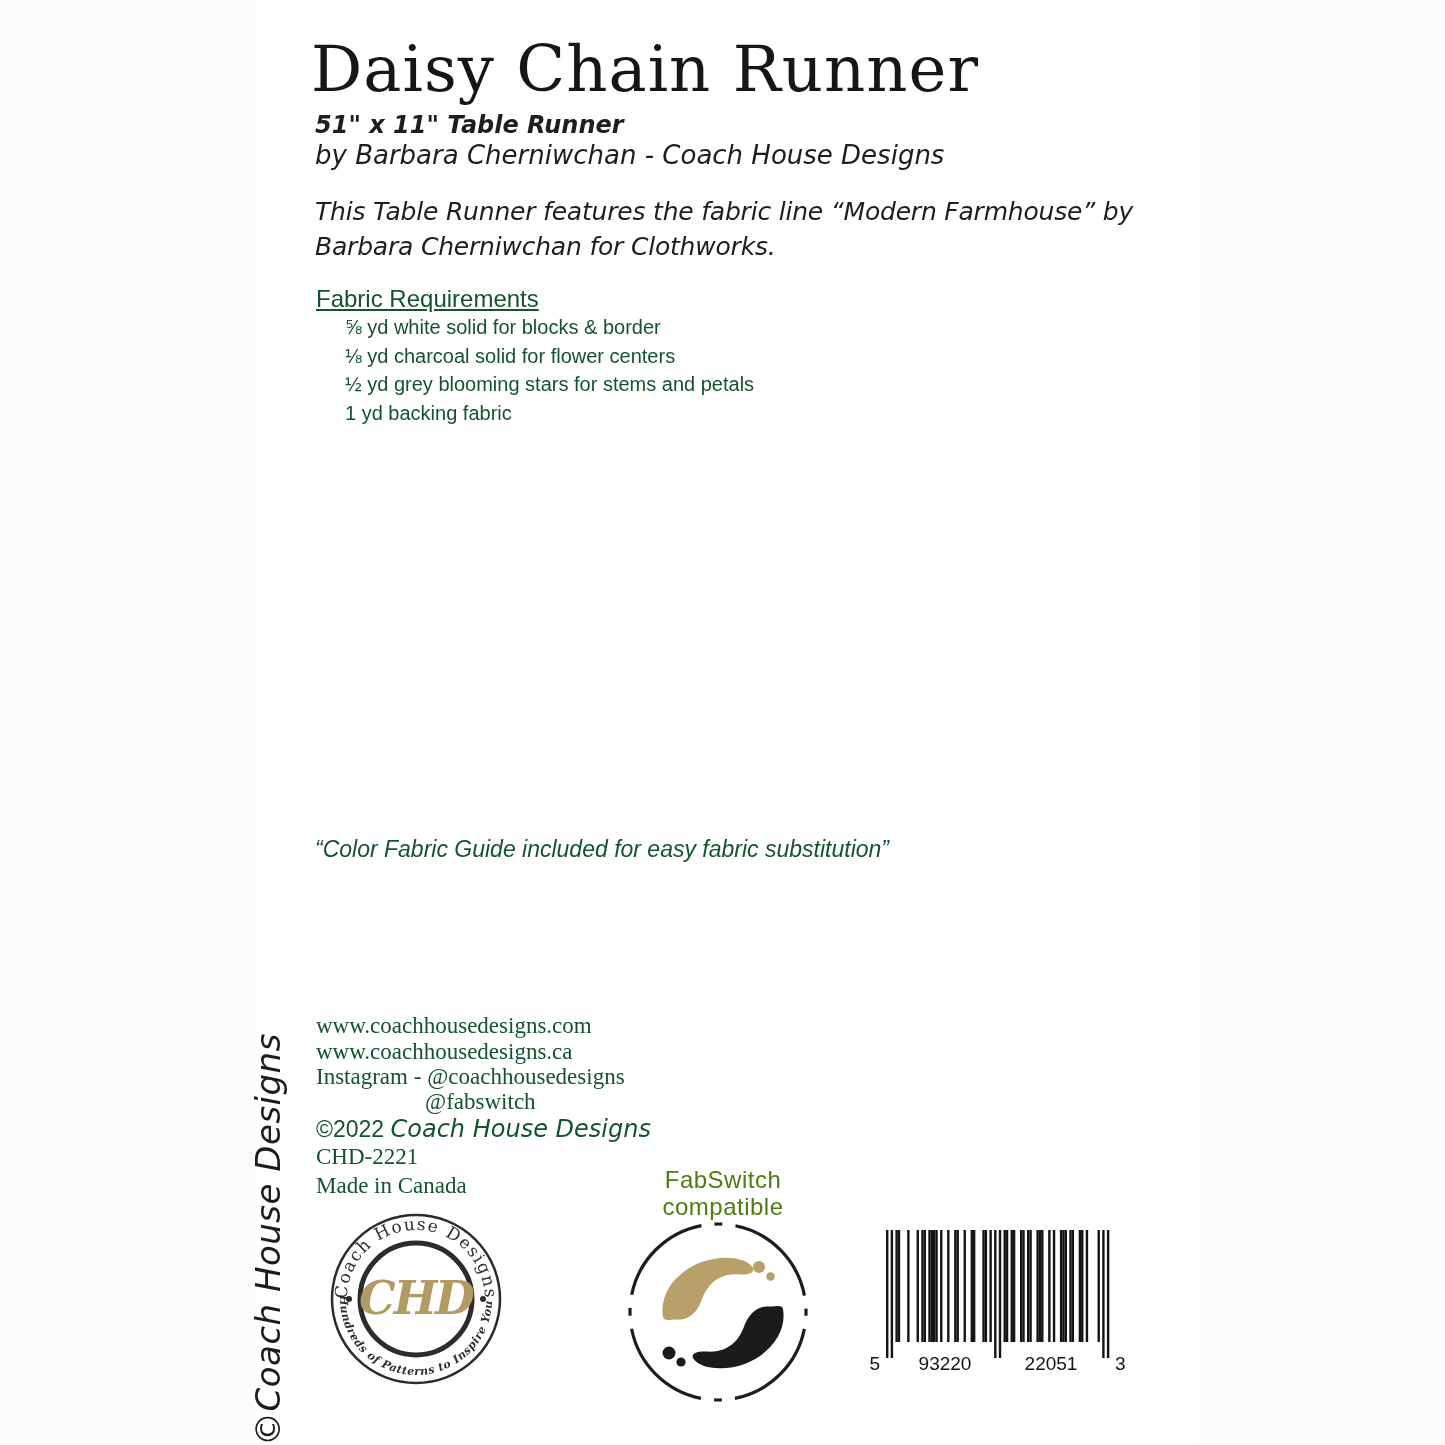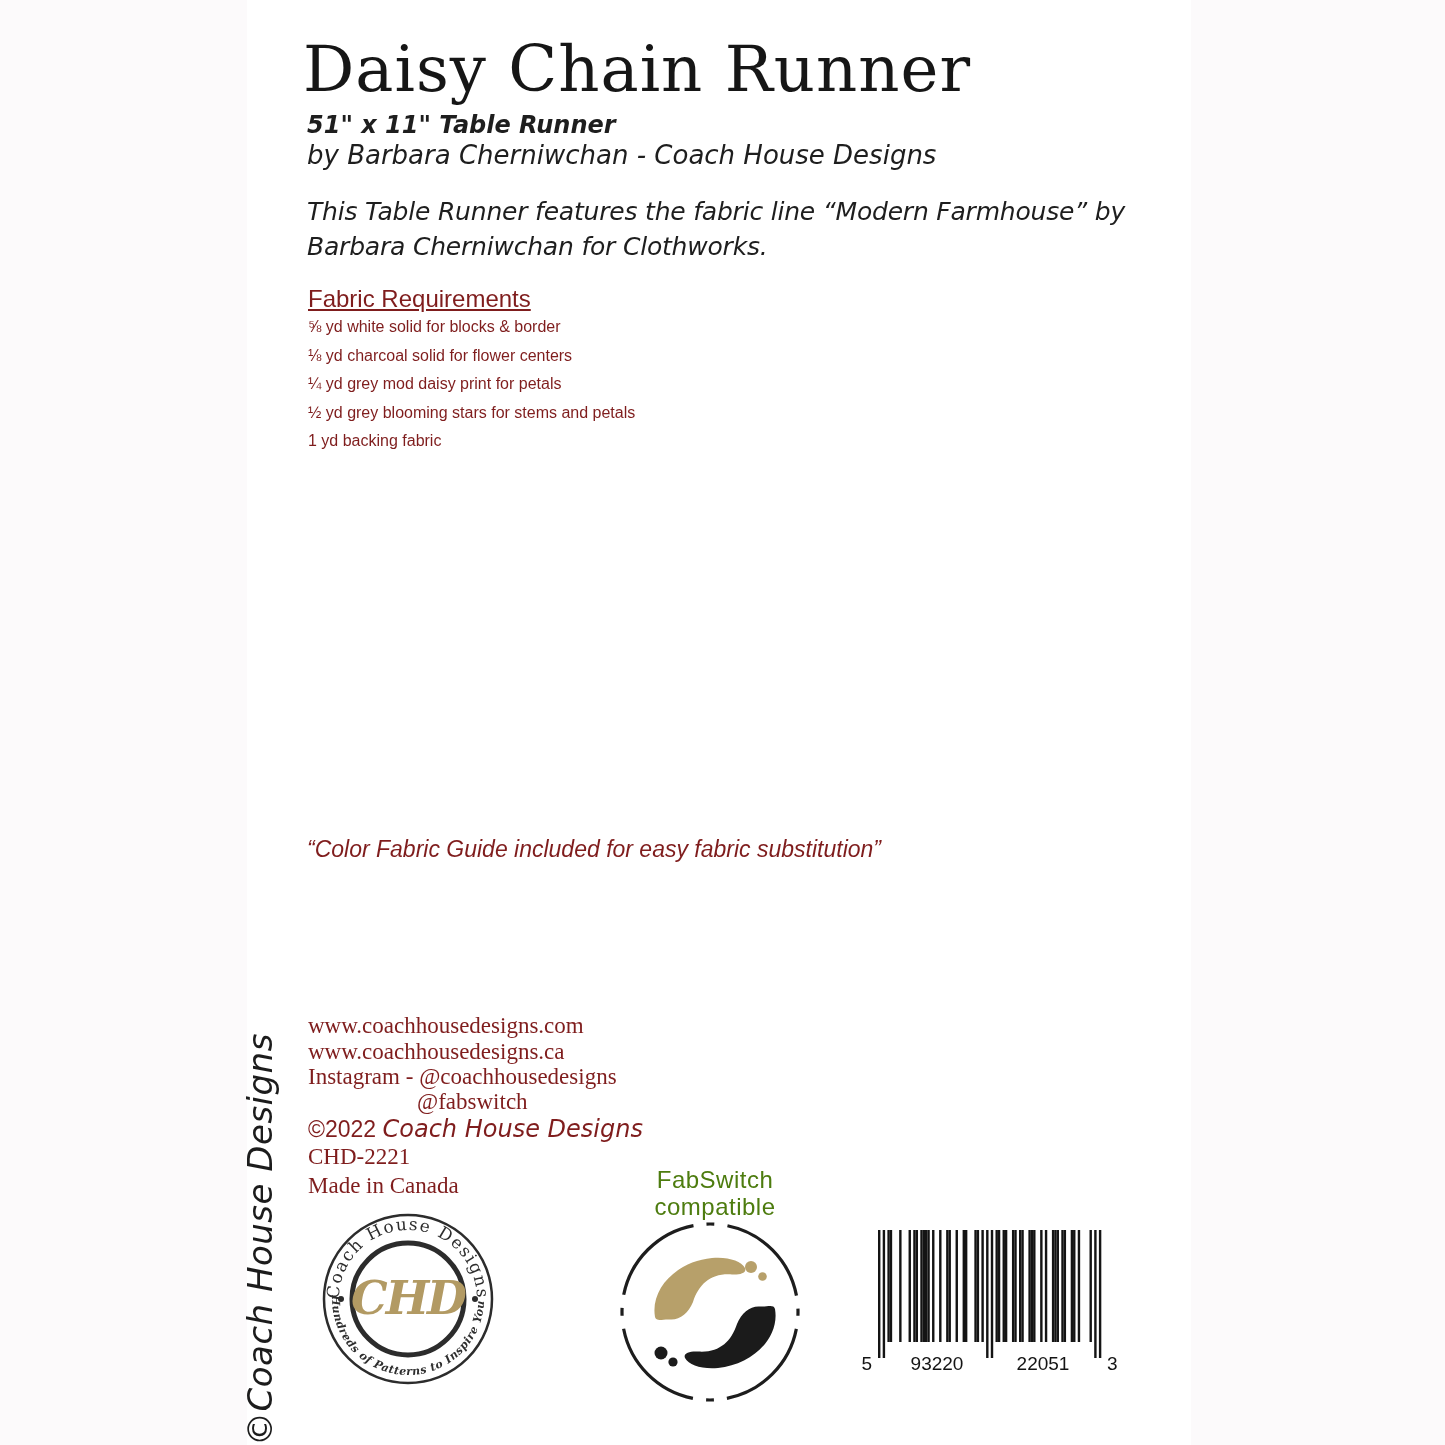--- a/index.html
+++ b/index.html
@@ -4,44 +4,44 @@
 <style>
   html,body{margin:0;padding:0;}
   body{
     width:1445px;height:1445px;
     background:#fcfafb;
     font-family:"Liberation Sans","DejaVu Sans",sans-serif;
     color:#1c1c1c;
     position:relative;
     overflow:hidden;
   }
-  .canvas{position:absolute;left:0;top:0;width:1412px;height:1445px;}
+  .canvas{position:absolute;left:8px;top:0;width:1412px;height:1445px;}
   .card{
     position:absolute;left:247px;top:0;width:944px;height:1445px;
     background:#ffffff;
   }
   .abs{position:absolute;}
   .title{
     font-family:"DejaVu Serif","Liberation Serif",serif;
     font-size:64px;line-height:1.05;letter-spacing:1px;
     color:#161616;white-space:nowrap;
   }
   .hand{
     font-family:"DejaVu Sans",sans-serif;
     font-style:italic;color:#1e1e1e;
   }
   .plain{
     font-family:"Liberation Sans","DejaVu Sans",sans-serif;
-    color:#7f1d1d;
+    color:#14532d;
   }
   .subtitle{font-size:24px;font-weight:bold;white-space:nowrap;}
   .byline{font-size:26px;white-space:nowrap;}
   .intro{font-size:25px;line-height:1.38;max-width:860px;letter-spacing:-0.2px;}
   .fr-heading{font-size:24px;text-decoration:underline;}
-  .fr-item{font-size:16px;line-height:28.6px;white-space:nowrap;}
+  .fr-item{font-size:20px;line-height:28.6px;white-space:nowrap;margin-left:29px;}
   .note{font-size:23px;white-space:nowrap;font-style:italic;}
   .contact{font-size:23px;line-height:25.5px;white-space:nowrap;font-family:Liberation Serif, serif;}
   .copyline{font-size:23px;white-space:nowrap;}
   .copyline .hand-part{font-family:"DejaVu Sans",sans-serif;font-style:italic;font-size:24px;}
   .side-text{
     font-family:"DejaVu Sans",sans-serif;font-style:italic;
     font-size:34px;letter-spacing:0.5px;white-space:nowrap;
     transform:rotate(-90deg);transform-origin:0 0;
   }
   .fs-label{
@@ -72,21 +72,20 @@
   <div class="abs title" style="left:303px;top:36px;">Daisy Chain Runner</div>
   <div class="abs hand subtitle" style="left:307px;top:111px;">51" x 11" Table Runner</div>
   <div class="abs hand intro" style="left:307px;top:195px;">This Table Runner features the fabric line “Modern Farmhouse” by Barbara Cherniwchan for Clothworks.</div>
 
   <div class="abs hand byline" style="left:307px;top:140px;">by Barbara Cherniwchan - Coach House Designs</div>
 
   <div class="abs plain fr-heading" style="left:308px;top:285px;">Fabric Requirements</div>
   <div class="abs" style="left:308px;top:313px;">
     <div class="plain fr-item">⅝ yd white solid for blocks &amp; border</div>
     <div class="plain fr-item">⅛ yd charcoal solid for flower centers</div>
-    <div class="plain fr-item">¼ yd grey mod daisy print for petals</div>
     <div class="plain fr-item">½ yd grey blooming stars for stems and petals</div>
     <div class="plain fr-item">1 yd backing fabric</div>
   </div>
 
   <div class="abs plain note" style="left:307px;top:836px;">“Color Fabric Guide included for easy fabric substitution”</div>
 
   <div class="abs plain contact" style="left:308px;top:1013px;">www.coachhousedesigns.com</div>
   <div class="abs plain contact" style="left:308px;top:1039px;">www.coachhousedesigns.ca</div>
   <div class="abs plain contact" style="left:308px;top:1064px;">Instagram - @coachhousedesigns</div>
   <div class="abs plain contact" style="left:417px;top:1089px;">@fabswitch</div>

